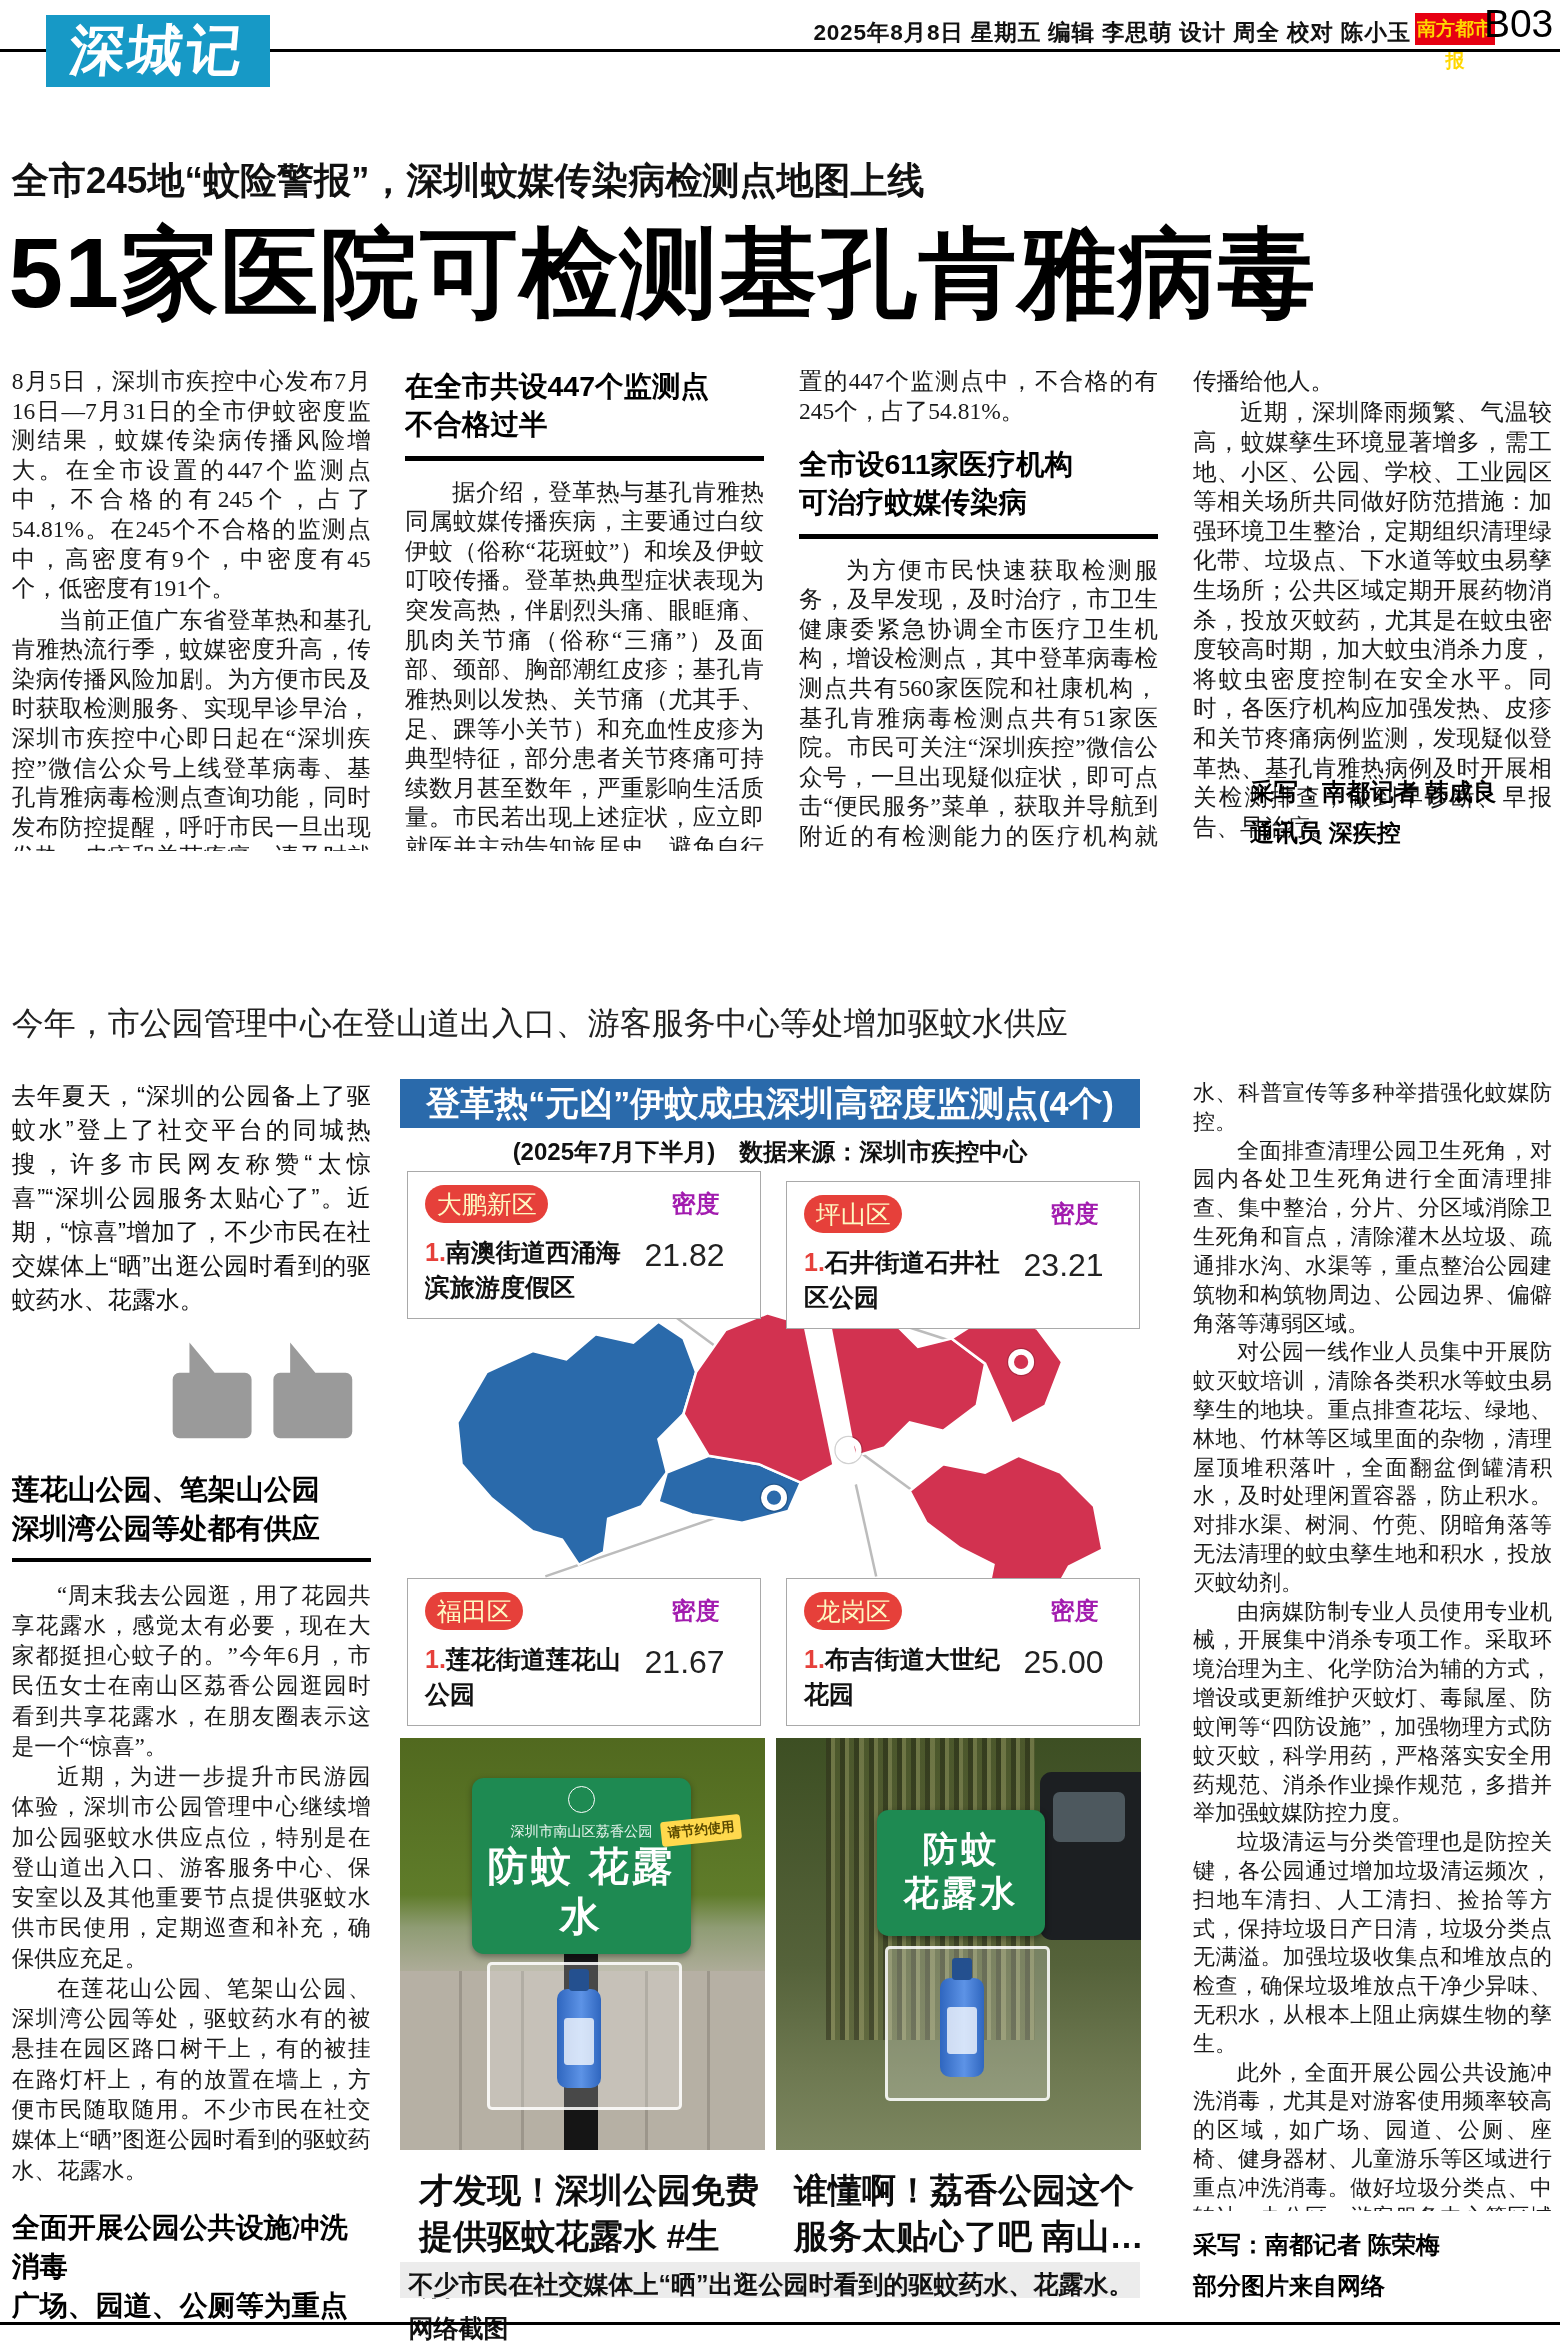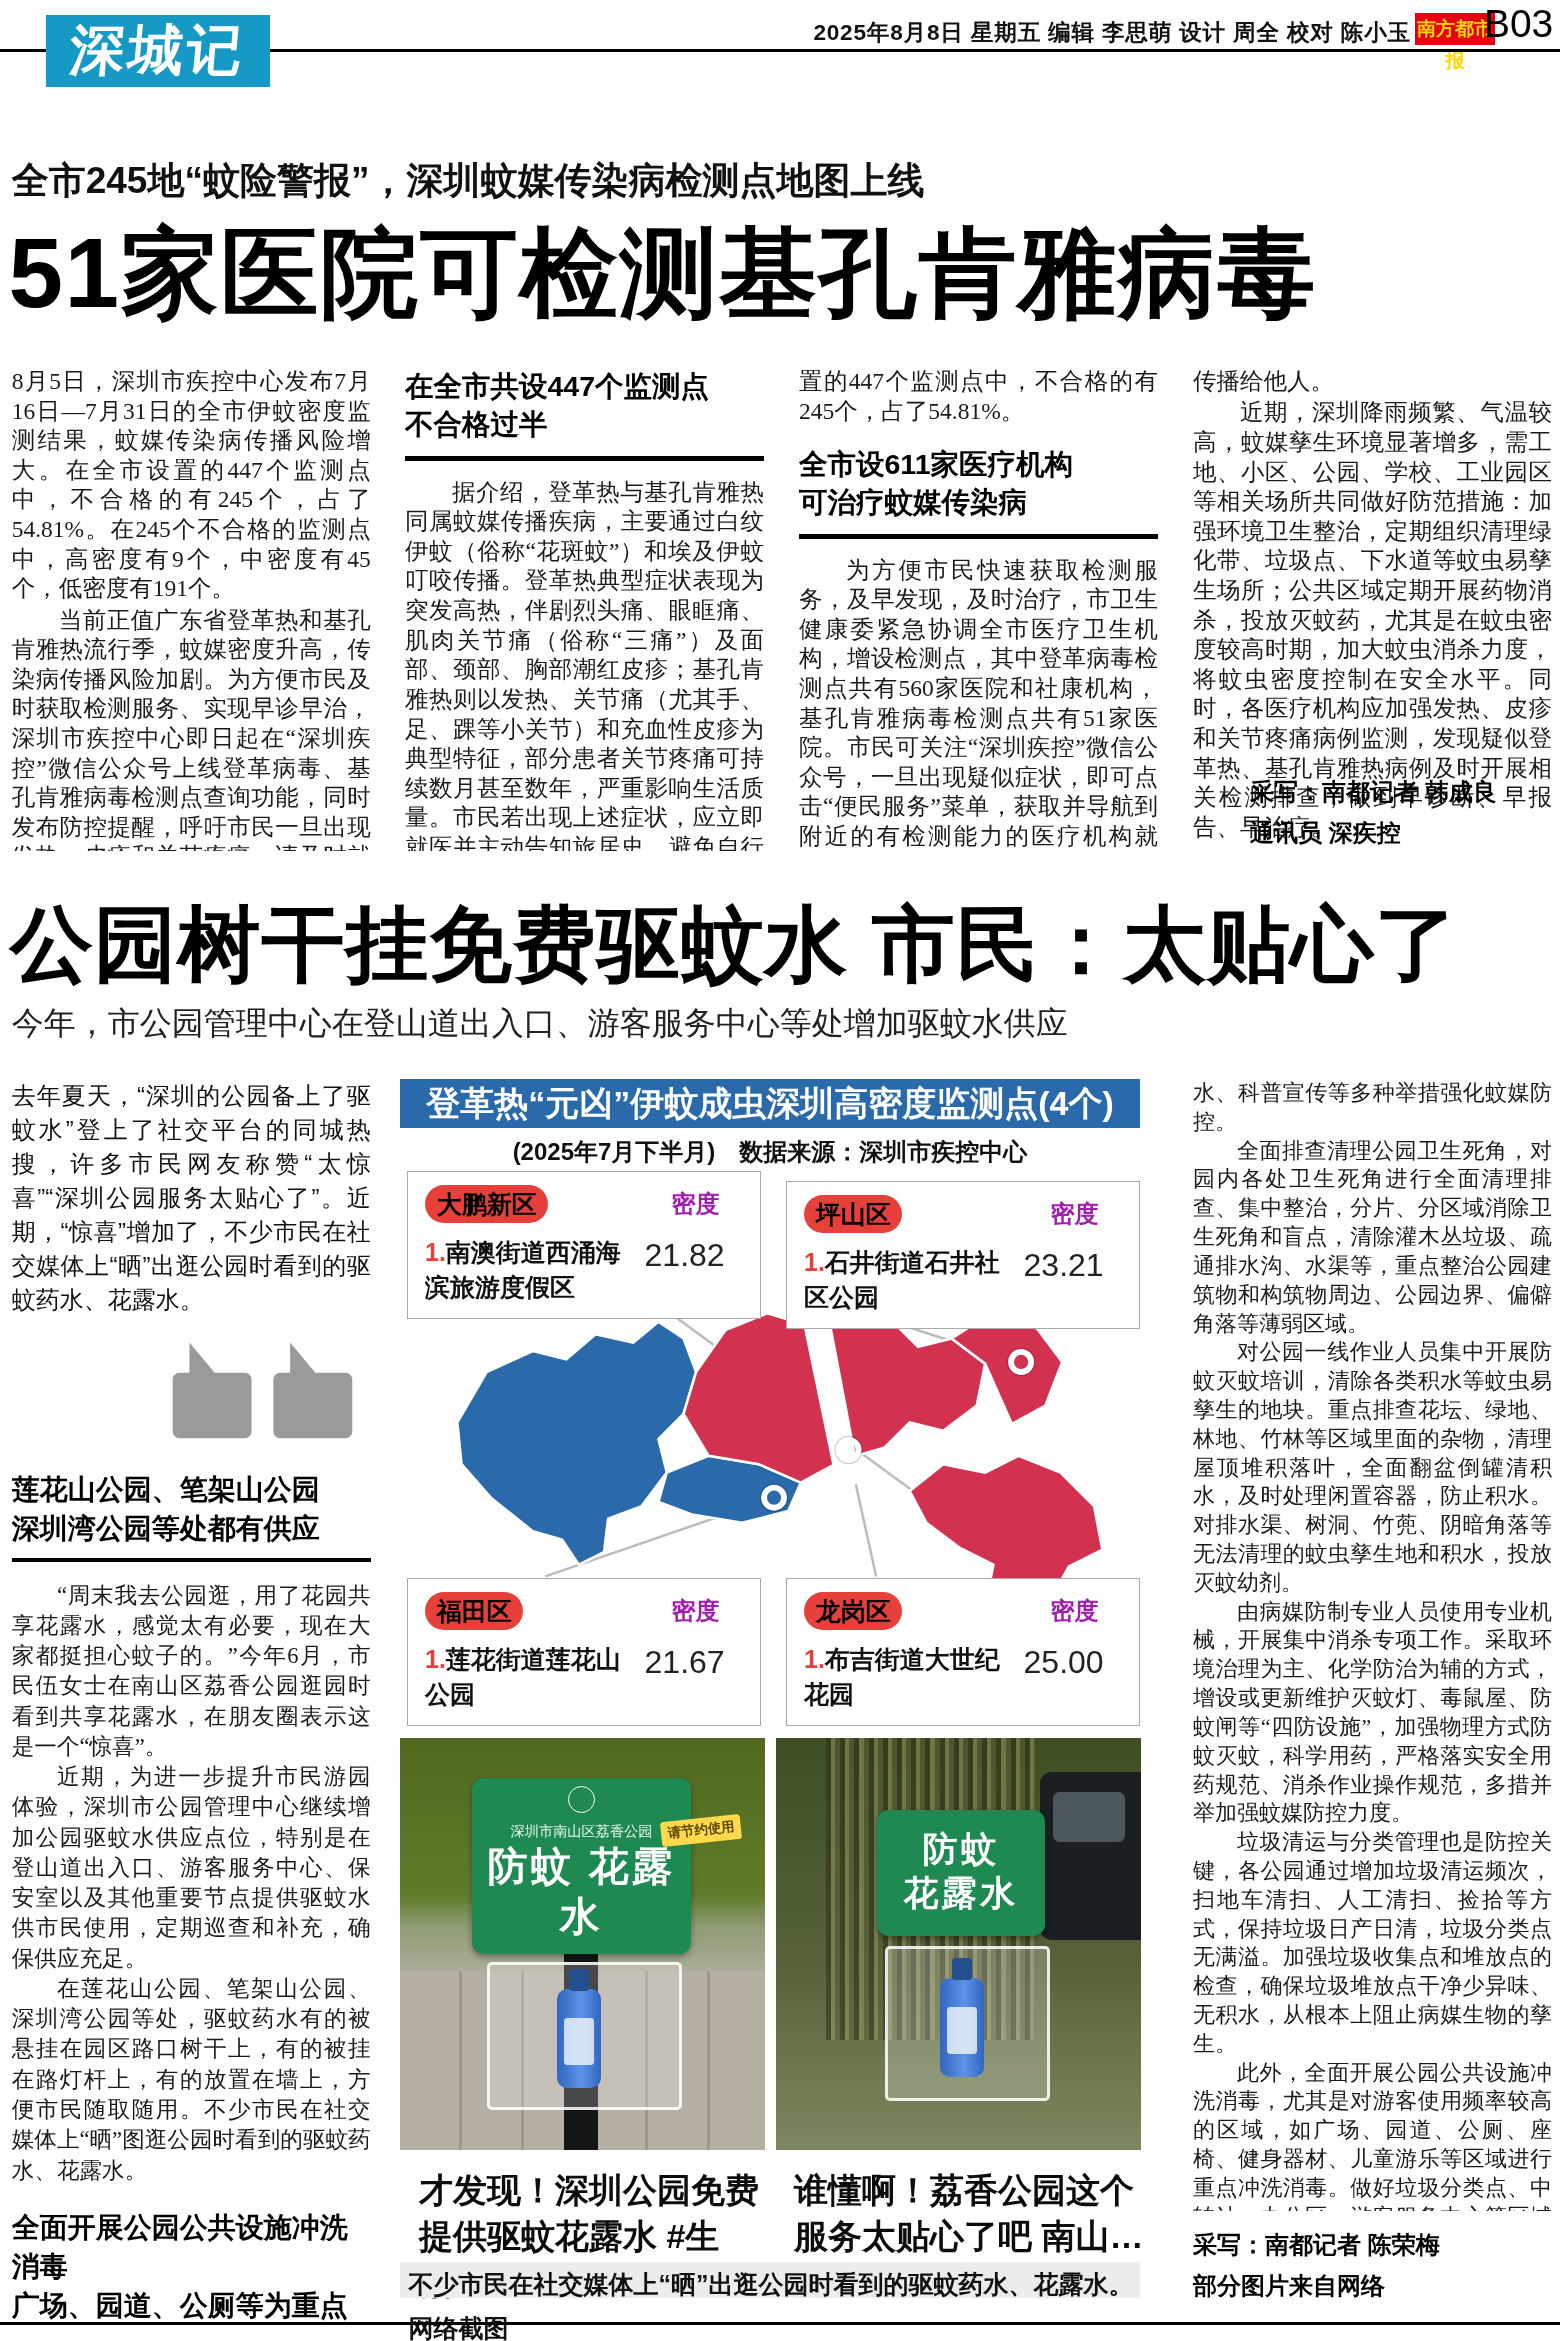--- a/index.html
+++ b/index.html
@@ -41,21 +41,21 @@
   .a2right p{margin:0;text-indent:2em;font-size:22px;line-height:1.31;text-align:justify;color:#1a1a1a;}
   .a2right p.noind{text-indent:0;}
   .credits2{top:2220px;left:1193px;width:359px;background:#fff;padding-top:5px;}
   
   .info-title{top:1079px;left:400px;width:740px;height:49px;background:#2a6aab;color:#fff;
               font-size:34px;font-weight:800;text-align:center;line-height:49px;}
   .info-sub{top:1136px;left:400px;width:740px;text-align:center;font-size:24px;font-weight:700;color:#111;}
   .info-svg{top:1171px;left:407px;}
   .dbox{width:318px;height:auto;background:#fff;border:1.7px solid #a9a9a9;padding:13.4px 17px;z-index:3;}
   .dbox-row1{display:flex;justify-content:space-between;align-items:center;}
-  .chip{background:#e6403a;color:#000000;font-size:25px;font-weight:700;padding:2.5px 11.7px;border-radius:19px;}
+  .chip{background:#e6403a;color:#fef9c3;font-size:25px;font-weight:400;padding:2.5px 11.7px;border-radius:19px;}
   .dens{color:#a21caf;font-size:24px;font-weight:700;margin-right:23.5px;}
   .dbox-row2{display:flex;justify-content:space-between;margin-top:11.7px;}
   .site{font-size:25px;font-weight:700;line-height:1.4;width:219px;color:#111;}
   .site .no{color:#e6403a;}
   .dval{font-size:32px;font-weight:500;color:#222;margin-right:18.4px;margin-top:1.7px;}
   .b1{top:1171px;left:407px;}
   .b2{top:1181px;left:786px;}
   .b3{top:1578px;left:407px;}
   .b4{top:1578px;left:786px;}
   
@@ -138,21 +138,20 @@
 
   <div class="abs a1col serif" style="left:1193px;">
     <p class="noind">传播给他人。</p>
     <p>近期，深圳降雨频繁、气温较高，蚊媒孳生环境显著增多，需工地、小区、公园、学校、工业园区等相关场所共同做好防范措施：加强环境卫生整治，定期组织清理绿化带、垃圾点、下水道等蚊虫易孳生场所；公共区域定期开展药物消杀，投放灭蚊药，尤其是在蚊虫密度较高时期，加大蚊虫消杀力度，将蚊虫密度控制在安全水平。同时，各医疗机构应加强发热、皮疹和关节疼痛病例监测，发现疑似登革热、基孔肯雅热病例及时开展相关检测排查，做到早诊断、早报告、早治疗。</p>
   </div>
   <div class="abs credits" style="top:772px;left:1250px;width:302px;">
     <div>采写：南都记者 韩成良</div>
     <div>通讯员 深疾控</div>
   </div>
 
-  <div class="abs headline2">公园树干挂免费驱蚊水 市民：太贴心了</div>
   <div class="abs deck">今年，市公园管理中心在登山道出入口、游客服务中心等处增加驱蚊水供应</div>
 
   <div class="abs a2left">
     <div class="a2lead">去年夏天，“深圳的公园备上了驱蚊水”登上了社交平台的同城热搜，许多市民网友称赞“太惊喜”“深圳公园服务太贴心了”。近期，“惊喜”增加了，不少市民在社交媒体上“晒”出逛公园时看到的驱蚊药水、花露水。</div>
     <div class="quote-wrap">
       <svg width="193" height="105" viewBox="0 0 230 125" aria-hidden="true">
         <path d="M10 8 h78 a8 8 0 0 1 8 8 v62 a8 8 0 0 1 -8 8 h-36 l-30 36 v-36 h-12 a8 8 0 0 1 -8 -8 v-62 a8 8 0 0 1 8 -8 z" fill="#9a9a9a" transform="scale(1,-1) translate(0,-125)"></path>
         <path d="M130 8 h78 a8 8 0 0 1 8 8 v62 a8 8 0 0 1 -8 8 h-36 l-30 36 v-36 h-12 a8 8 0 0 1 -8 -8 v-62 a8 8 0 0 1 8 -8 z" fill="#9a9a9a" transform="scale(1,-1) translate(0,-125)"></path>
       </svg>
     </div>

